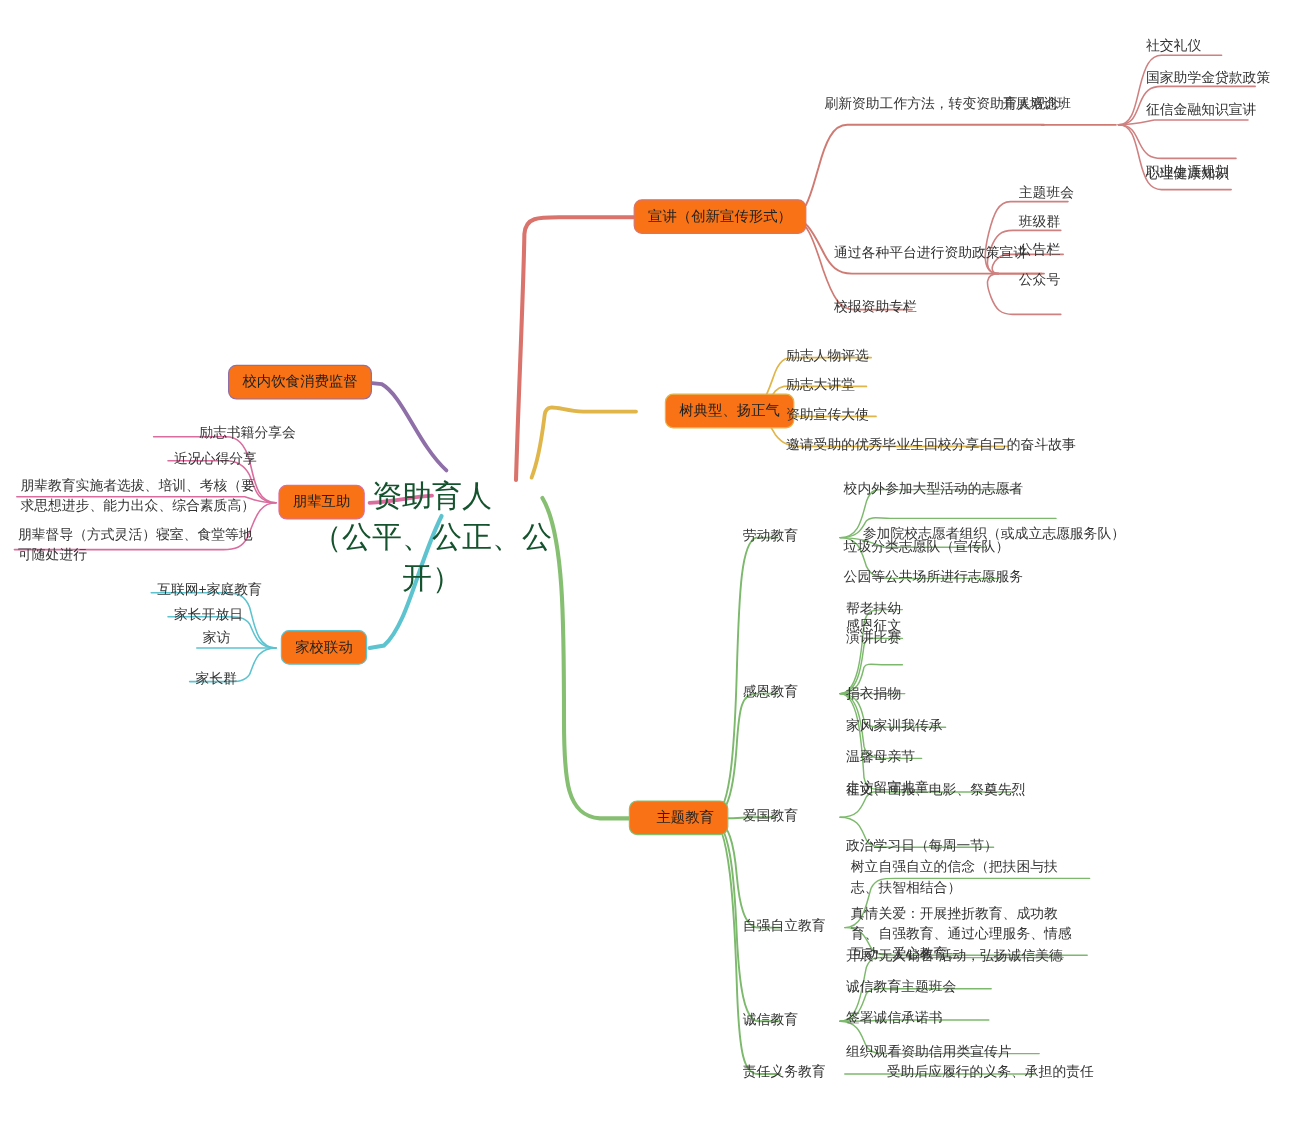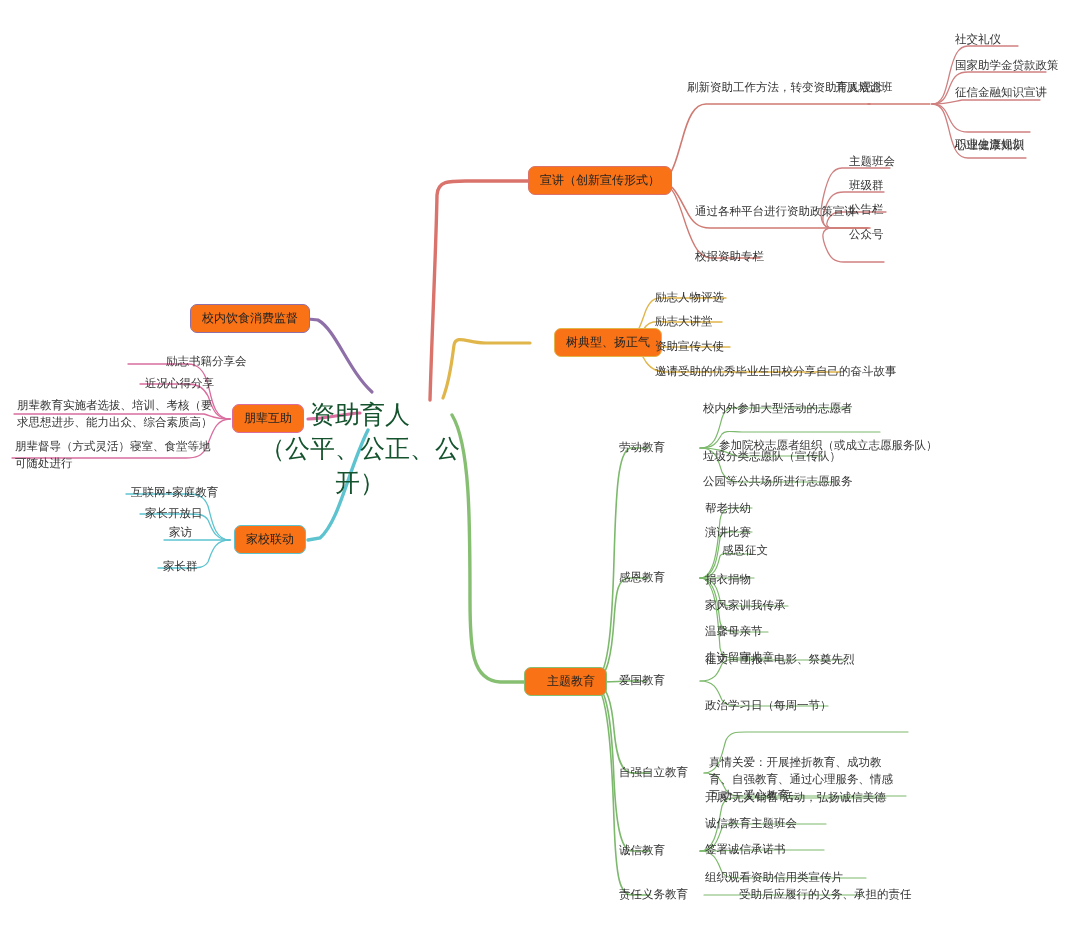--- a/index.html
+++ b/index.html
@@ -195,31 +195,32 @@
 
   <div class="node cat" style="left:616px; top:439px;">劳动教育</div>
   <div class="node leaf" style="left:700px; top:400px;">校内外参加大型活动的志愿者</div>
   <div class="node leaf" style="left:700px; top:437px;margin-left:16px;">参加院校志愿者组织（或成立志愿服务队）</div>
   <div class="node leaf" style="left:700px; top:448px;">垃圾分类志愿队（宣传队）</div>
   <div class="node leaf" style="left:700px; top:473px;">公园等公共场所进行志愿服务</div>
 
   <div class="node cat" style="left:616px; top:569px;">感恩教育</div>
   <div class="node leaf" style="left:702px; top:500px;">帮老扶幼</div>
   <div class="node leaf" style="left:702px; top:524px;">演讲比赛</div>
-  <div class="node leaf" style="left:702px; top:542px;margin-left:17px;">感恩征文</div>
+  <div class="node leaf" style="left:702px; top:514px;">感恩征文</div>
   <div class="node leaf" style="left:702px; top:571px;">捐衣捐物</div>
   <div class="node leaf" style="left:702px; top:597px;">家风家训我传承</div>
   <div class="node leaf" style="left:702px; top:623px;">温馨母亲节</div>
   <div class="node leaf" style="left:702px; top:649px;">走访留守儿童</div>
 
   <div class="node cat" style="left:616px; top:672px;">爱国教育</div>
   <div class="node leaf" style="left:702px; top:651px;">征文、画报、电影、祭奠先烈</div>
   <div class="node leaf" style="left:702px; top:697px;">政治学习日（每周一节）</div>
 
   <div class="node cat" style="left:616px; top:764px;">自强自立教育</div>
+  <div class="node leaf wrap" style="left:706px; top:714px; width:200px;">树立自强自立的信念（把扶困与扶志、扶智相结合）</div>
   <div class="node leaf wrap" style="left:706px; top:753px; width:200px;">真情关爱：开展挫折教育、成功教育、自强教育、通过心理服务、情感互动、爱心教育。</div>
 
   <div class="node cat" style="left:616px; top:842px;">诚信教育</div>
   <div class="node leaf" style="left:702px; top:789px;">开展"无人销售"活动，弘扬诚信美德</div>
   <div class="node leaf" style="left:702px; top:815px;">诚信教育主题班会</div>
   <div class="node leaf" style="left:702px; top:841px;">签署诚信承诺书</div>
   <div class="node leaf" style="left:702px; top:869px;">组织观看资助信用类宣传片</div>
 
   <div class="node cat" style="left:616px; top:886px;">责任义务教育</div>
   <div class="node leaf" style="left:736px; top:886px;">受助后应履行的义务、承担的责任</div>

